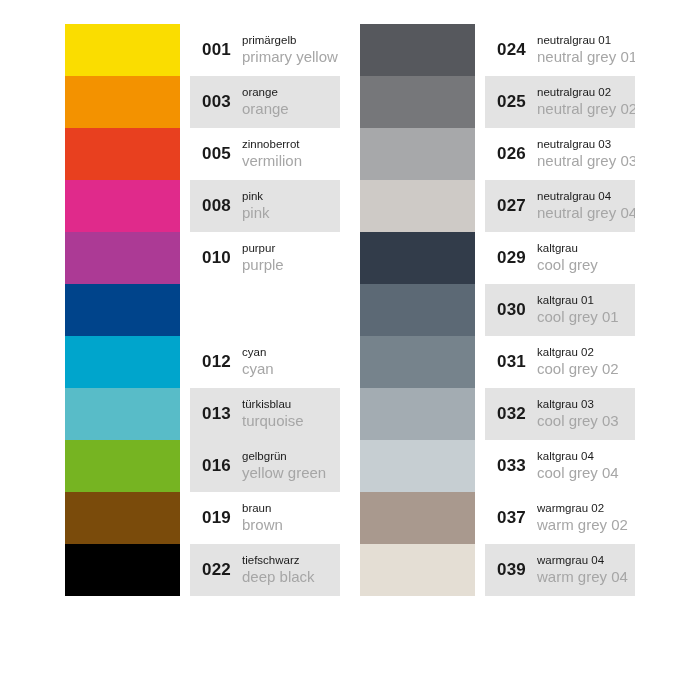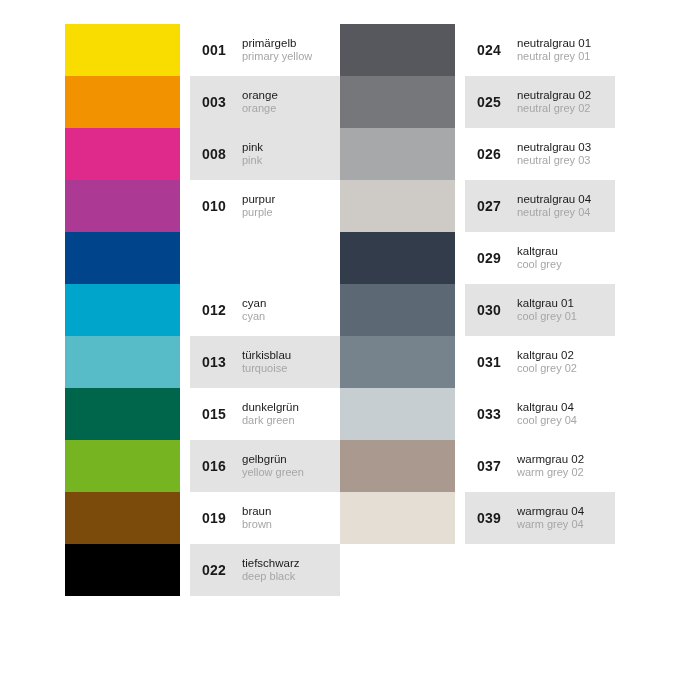--- a/index.html
+++ b/index.html
@@ -19,21 +19,21 @@
     width: 700px;
     height: 700px;
     background: #ffffff;
   }
   .column {
     position: absolute;
     top: 24px;
     width: 295px;
   }
   #column-left  { left: 65px; }
-  #column-right { left: 340px; }
+  #column-right { left: 360px; }
 
   .swatch-row {
     position: relative;
     height: 52px;
     width: 275px;
   }
   .swatch-chip {
     position: absolute;
     left: 0;
     top: 0;
@@ -47,41 +47,41 @@
     width: 150px;
     height: 52px;
     display: flex;
     align-items: center;
     background: transparent;
   }
   .swatch-row.banded .label-band {
     background: #e3e3e3;
   }
   .code {
-    font-size: 14px;
+    font-size: 17px;
     font-weight: bold;
     color: #1a1a1a;
     letter-spacing: 0.2px;
     width: 34px;
     text-align: left;
     margin-left: 12px;
     flex: none;
   }
   .names {
     margin-left: 6px;
     line-height: 1.18;
     overflow: hidden;
   }
   .name-de {
     font-size: 11.5px;
     color: #1a1a1a;
     white-space: nowrap;
   }
   .name-en {
-    font-size: 11px;
+    font-size: 15px;
     color: #a6a6a6;
     white-space: nowrap;
   }
 </style>
 </head>
 <body>
 
 <div id="sheet">
 
   <div class="column" id="column-left">
@@ -98,20 +98,30 @@
       <div class="swatch-row banded">
         <div class="swatch-chip" style="background: rgb(243, 146, 0);"></div>
         <div class="label-band">
           <div class="code">003</div>
           <div class="names">
             <div class="name-de">orange</div>
             <div class="name-en">orange</div>
           </div>
         </div>
       </div>
+      <div class="swatch-row">
+        <div class="swatch-chip" style="background: rgb(232, 64, 31);"></div>
+        <div class="label-band">
+          <div class="code">005</div>
+          <div class="names">
+            <div class="name-de">zinnoberrot</div>
+            <div class="name-en">vermilion</div>
+          </div>
+        </div>
+      </div>
       <div class="swatch-row banded">
         <div class="swatch-chip" style="background: rgb(224, 42, 139);"></div>
         <div class="label-band">
           <div class="code">008</div>
           <div class="names">
             <div class="name-de">pink</div>
             <div class="name-en">pink</div>
           </div>
         </div>
       </div>
@@ -141,30 +151,20 @@
       <div class="swatch-row banded">
         <div class="swatch-chip" style="background: rgb(88, 188, 200);"></div>
         <div class="label-band">
           <div class="code">013</div>
           <div class="names">
             <div class="name-de">türkisblau</div>
             <div class="name-en">turquoise</div>
           </div>
         </div>
       </div>
-      <div class="swatch-row">
-        <div class="swatch-chip" style="background: rgb(0, 102, 75);"></div>
-        <div class="label-band">
-          <div class="code">015</div>
-          <div class="names">
-            <div class="name-de">dunkelgrün</div>
-            <div class="name-en">dark green</div>
-          </div>
-        </div>
-      </div>
       <div class="swatch-row banded">
         <div class="swatch-chip" style="background: rgb(118, 180, 34);"></div>
         <div class="label-band">
           <div class="code">016</div>
           <div class="names">
             <div class="name-de">gelbgrün</div>
             <div class="name-en">yellow green</div>
           </div>
         </div>
       </div>
@@ -254,20 +254,30 @@
       <div class="swatch-row">
         <div class="swatch-chip" style="background: rgb(118, 131, 140);"></div>
         <div class="label-band">
           <div class="code">031</div>
           <div class="names">
             <div class="name-de">kaltgrau 02</div>
             <div class="name-en">cool grey 02</div>
           </div>
         </div>
       </div>
+      <div class="swatch-row banded">
+        <div class="swatch-chip" style="background: rgb(163, 172, 178);"></div>
+        <div class="label-band">
+          <div class="code">032</div>
+          <div class="names">
+            <div class="name-de">kaltgrau 03</div>
+            <div class="name-en">cool grey 03</div>
+          </div>
+        </div>
+      </div>
       <div class="swatch-row">
         <div class="swatch-chip" style="background: rgb(198, 206, 210);"></div>
         <div class="label-band">
           <div class="code">033</div>
           <div class="names">
             <div class="name-de">kaltgrau 04</div>
             <div class="name-en">cool grey 04</div>
           </div>
         </div>
       </div>

